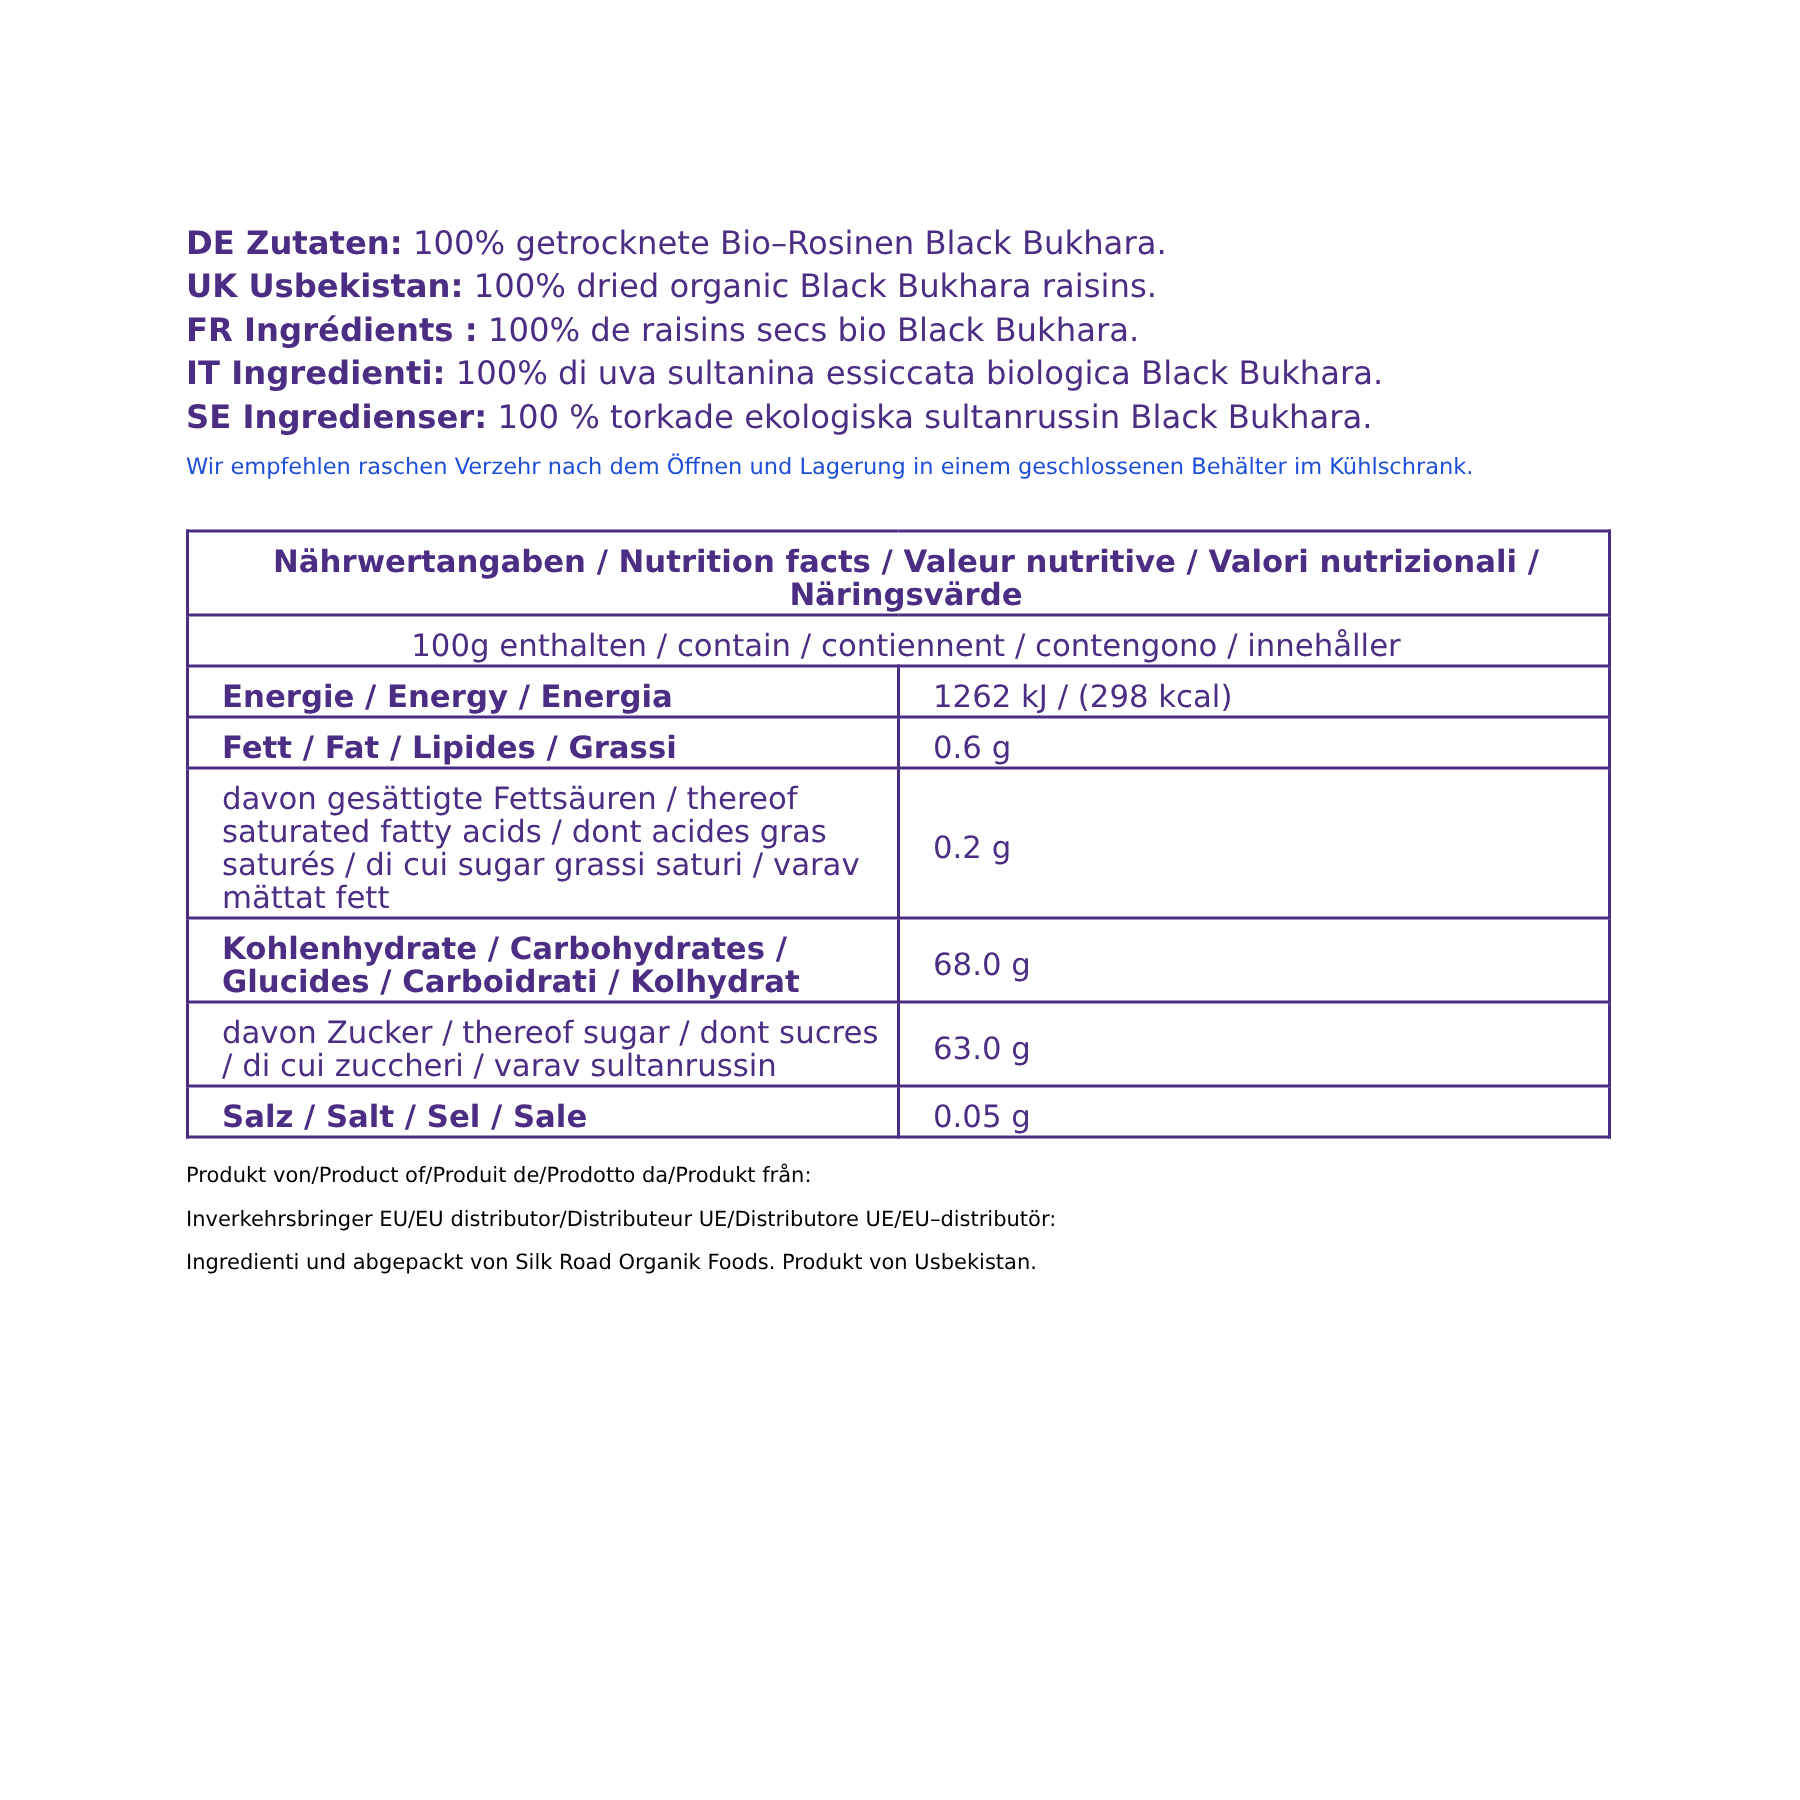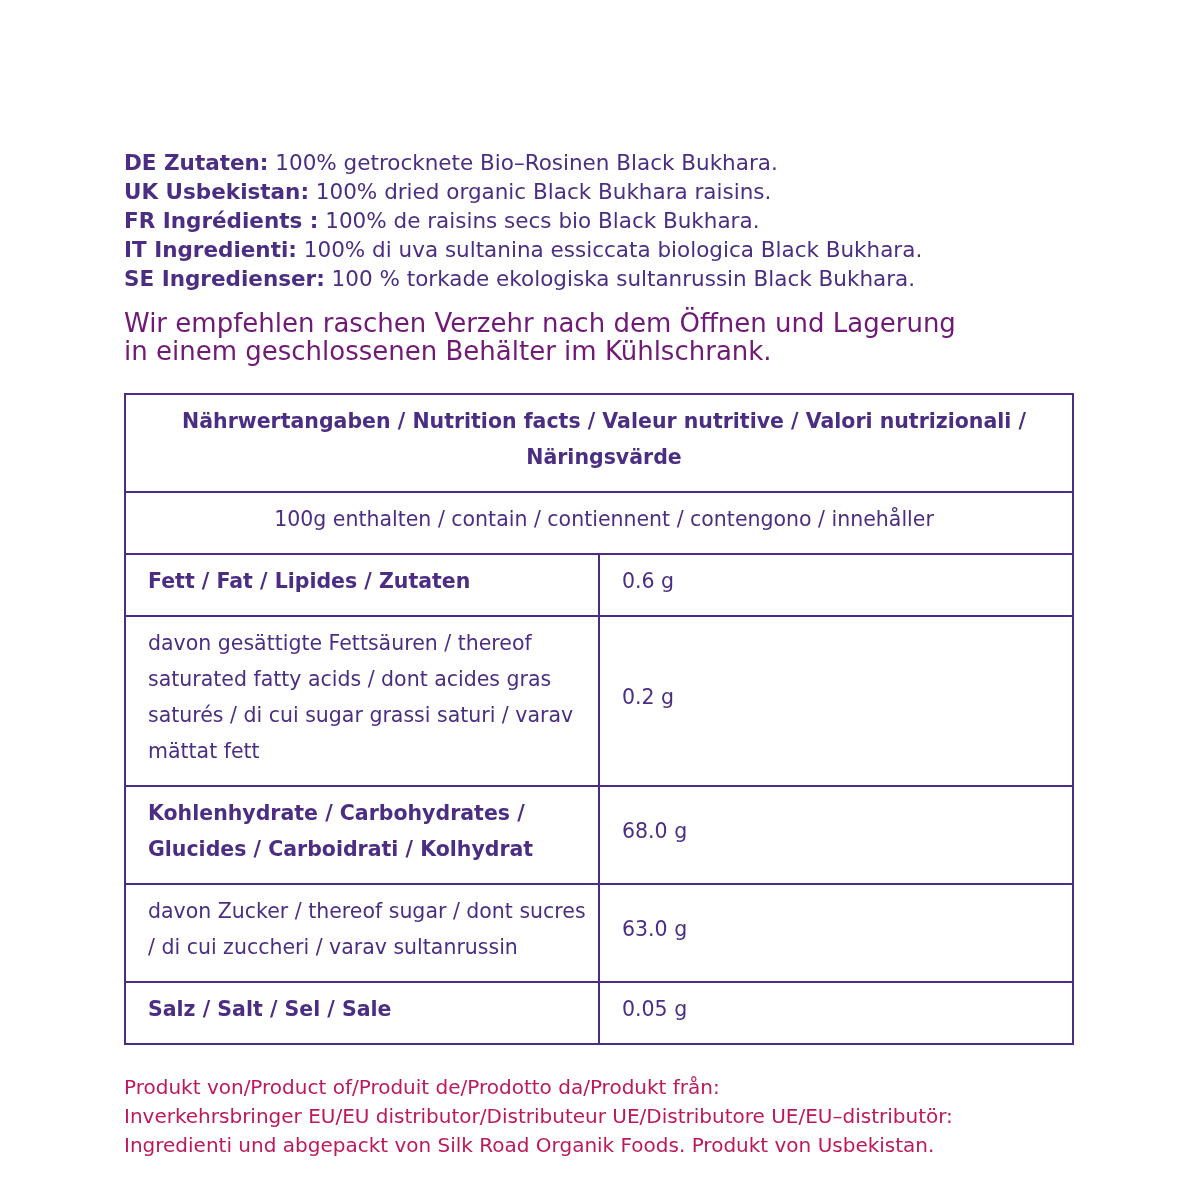--- a/index.html
+++ b/index.html
@@ -29,38 +29,38 @@
   .ing-line {
     white-space: nowrap;
   }
   .ing-lang {
     font-weight: bold;
   }
   .ing-text {
     font-weight: normal;
   }
   .storage {
-    margin-top: 16px;
-    font-size: 26px;
+    margin-top: 4px;
+    font-size: 15px;
     line-height: 28px;
-    color: #701a75;
+    color: #1d4ed8;
     max-width: 860px;
   }
   table.nutrition {
     margin-top: 28px;
     border-collapse: collapse;
     width: 950px;
     table-layout: fixed;
     color: #4b2e83;
   }
   table.nutrition td {
     border: 2px solid #4b2e83;
-    padding: 8px 12px 16px 22px;
+    padding: 8px 12px 2px 22px;
     font-size: 20.5px;
-    line-height: 36px;
+    line-height: 22px;
     vertical-align: middle;
   }
   td.header-cell {
     text-align: center;
     font-weight: bold;
     font-size: 20.5px;
     padding: 11px 10px 13px 10px;
   }
   td.subheader-cell {
     text-align: center;
@@ -73,24 +73,24 @@
   }
   td.label-normal {
     font-weight: normal;
   }
   td.value-cell {
     width: 242px;
     font-weight: normal;
     padding-left: 18px;
   }
   .footer {
-    margin-top: 28px;
-    font-size: 20px;
+    margin-top: 11px;
+    font-size: 14px;
     line-height: 29px;
-    color: #be185d;
+    color: #000000;
   }
   .footer .bold {
     font-weight: bold;
   }
 </style>
 </head>
 <body>
 
 <div class="page">
 
@@ -116,21 +116,25 @@
 
   <table class="nutrition">
     <tbody>
       <tr>
         <td class="header-cell" colspan="2">Nährwertangaben / Nutrition facts / Valeur nutritive / Valori nutrizionali / Näringsvärde</td>
       </tr>
       <tr>
         <td class="subheader-cell" colspan="2">100g enthalten / contain / contiennent / contengono / innehåller</td>
       </tr>
       <tr>
-        <td class="label-bold">Fett / Fat / Lipides / Zutaten</td>
+        <td class="label-bold">Energie / Energy / Energia</td>
+        <td class="value-cell">1262 kJ / (298 kcal)</td>
+      </tr>
+      <tr>
+        <td class="label-bold">Fett / Fat / Lipides / Grassi</td>
         <td class="value-cell">0.6 g</td>
       </tr>
       <tr>
         <td class="label-normal">davon gesättigte Fettsäuren / thereof saturated fatty acids / dont acides gras saturés / di cui sugar grassi saturi / varav mättat fett</td>
         <td class="value-cell">0.2 g</td>
       </tr>
       <tr>
         <td class="label-bold">Kohlenhydrate / Carbohydrates / Glucides / Carboidrati / Kolhydrat</td>
         <td class="value-cell">68.0 g</td>
       </tr>

